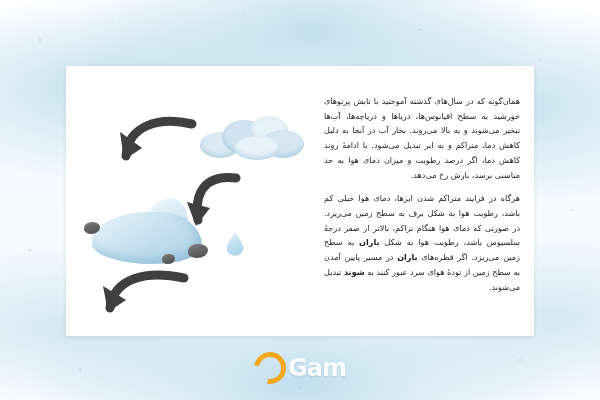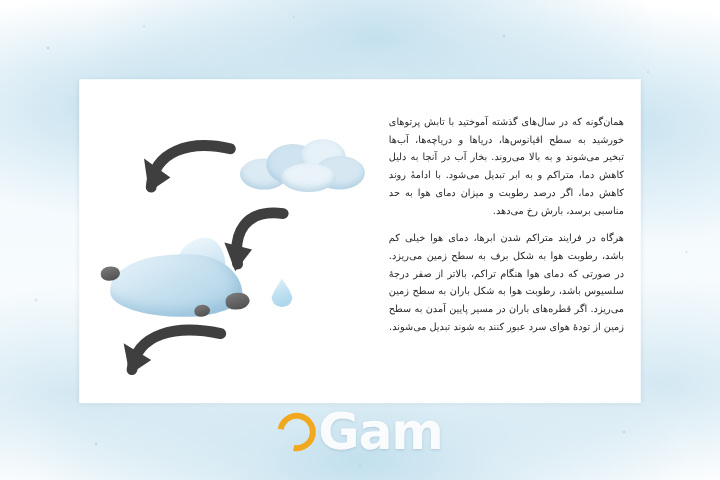--- a/index.html
+++ b/index.html
@@ -65,21 +65,21 @@
     top: 28px;
     width: 196px;
     direction: rtl;
     text-align: justify;
     color: #1d1d1d;
     font-size: 8.1px;
     line-height: 1.82;
     font-family: "DejaVu Sans", sans-serif;
   }
   #text-col p { margin: 0 0 9px 0; }
-  #text-col b { font-weight: normal; }
+  #text-col b { font-weight: bold; }
 
   
   #art {
     position: absolute;
     left: 8px;
     top: 14px;
     width: 250px;
     height: 242px;
   }
 
@@ -136,21 +136,21 @@
 
   
   #watermark {
     position: absolute;
     left: 50%;
     bottom: 16px;
     transform: translateX(-50%);
     display: flex;
     align-items: center;
     font-family: "DejaVu Sans", sans-serif;
-    font-size: 42px;
+    font-size: 24px;
     font-weight: bold;
     color: rgba(255,255,255,0.92);
     letter-spacing: -1px;
     text-shadow: 0 1px 2px rgba(120,150,170,0.35);
     user-select: none;
   }
   #watermark .ring {
     width: 22px; height: 22px; margin-right: 2px;
     border: 5px solid #f2a81e;
     border-radius: 50%;

